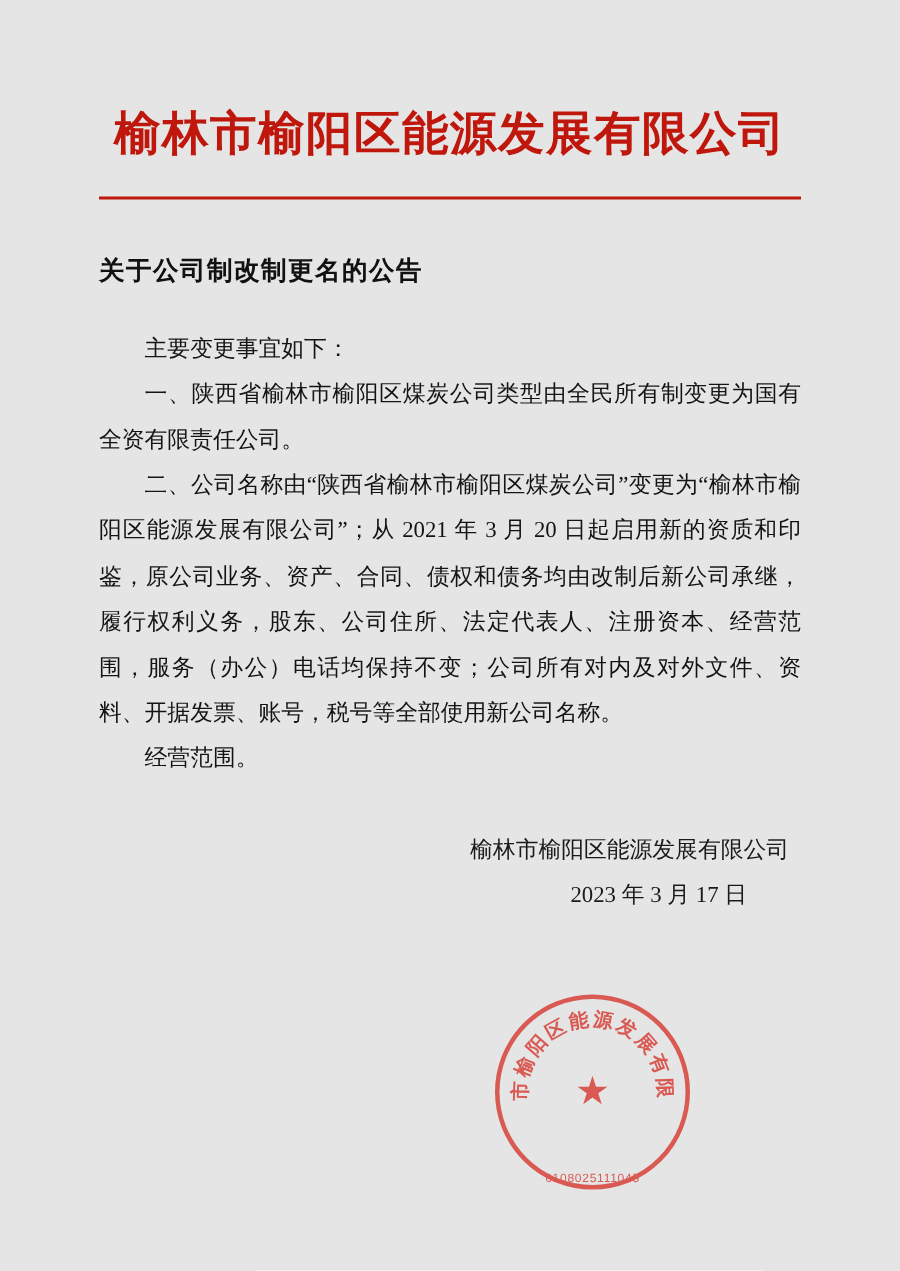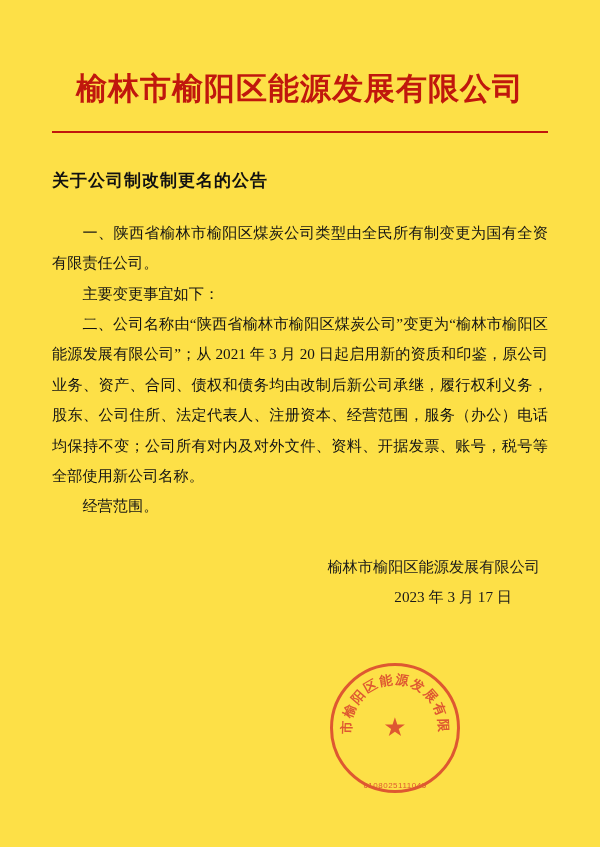--- a/index.html
+++ b/index.html
@@ -12,23 +12,23 @@
     height: 847px;
     font-family: "Liberation Serif", "DejaVu Serif", serif;
     color: #1a1a1a;
     position: relative;
     overflow: hidden;
   }
   .page {
     position: relative;
     width: 600px;
     height: 847px;
-    background: #fde047;
+    background: #e5e5e5;
     box-sizing: border-box;
-    padding: 0 52px;
+    padding: 0 66px;
   }
   .org-title {
     text-align: center;
     color: #c0170d;
     font-weight: bold;
     font-size: 31px;
     letter-spacing: 1px;
     padding-top: 70px;
     line-height: 1.25;
     font-family: "Liberation Serif", "DejaVu Serif", serif;
@@ -126,22 +126,22 @@
 
 <div class="page">
 
   <div class="org-title">榆林市榆阳区能源发展有限公司</div>
 
   <div class="red-rule"></div>
 
   <div class="doc-title">关于公司制改制更名的公告</div>
 
   <div class="body-text">
+    <p>主要变更事宜如下：</p>
     <p>一、陕西省榆林市榆阳区煤炭公司类型由全民所有制变更为国有全资有限责任公司。</p>
-    <p>主要变更事宜如下：</p>
     <p>二、公司名称由“陕西省榆林市榆阳区煤炭公司”变更为“榆林市榆阳区能源发展有限公司”；从 2021 年 3 月 20 日起启用新的资质和印鉴，原公司业务、资产、合同、债权和债务均由改制后新公司承继，履行权利义务，股东、公司住所、法定代表人、注册资本、经营范围，服务（办公）电话均保持不变；公司所有对内及对外文件、资料、开据发票、账号，税号等全部使用新公司名称。</p>
     <p>经营范围。</p>
   </div>
 
   <div class="sign-block">
     <span class="sign-name">榆林市榆阳区能源发展有限公司</span>
     <span class="sign-date">2023 年 3 月 17 日</span>
   </div>
 
   <div class="seal">

